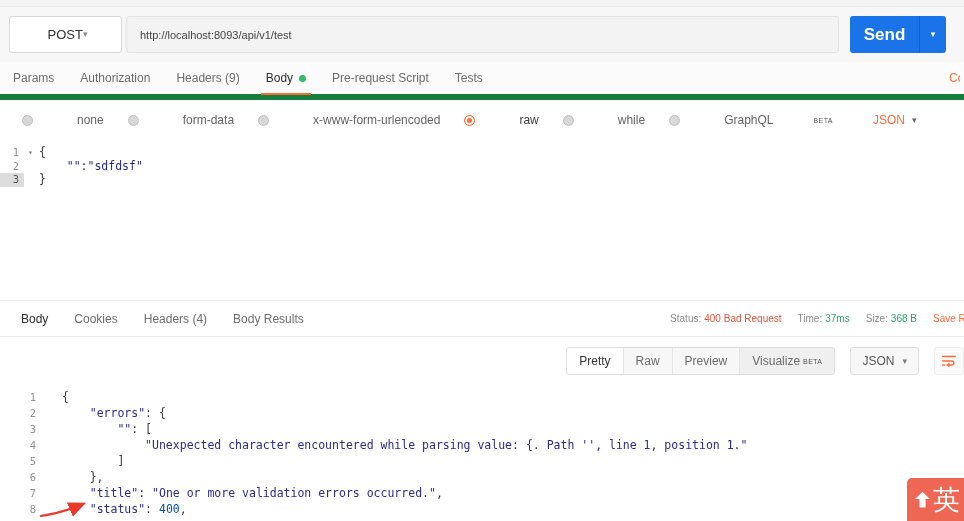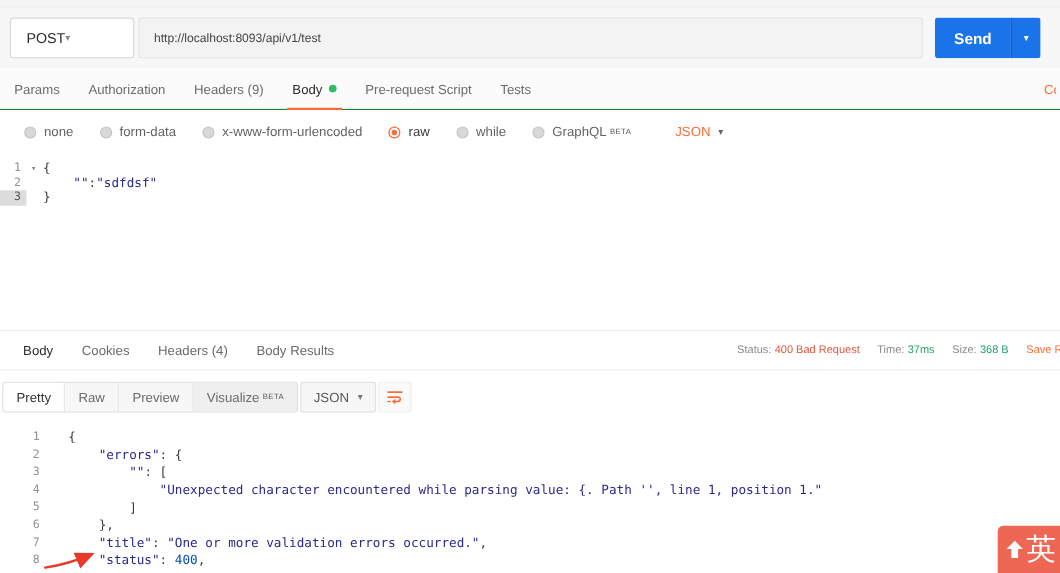--- a/index.html
+++ b/index.html
@@ -8,48 +8,48 @@
     width: 964px; height: 521px; position: relative; overflow: hidden;
     background: #fff; font-family: "Liberation Sans", sans-serif;
     --accent: #FF6C37; --send-blue: #1A73E8; --status-red: #E0563C;
     --meta-green: #26A269; --dot-green: #2FBE5F;
   }
   .top-strip { height: 7px; background: #f4f4f4; border-bottom: 1px solid #ececec; }
 
   
   .url-row { height: 55px; background: #f7f7f7; display: flex; align-items: center; padding: 0 18px 0 9px; }
   .method-select { width: 113px; height: 37px; background: #fff; border: 1px solid #d8d8d8; border-radius: 3px;
-    display: flex; align-items: center; justify-content: flex-start; padding: 0 10px 0 14px;
+    display: flex; align-items: center; justify-content: center; padding: 0 10px 0 14px;
     font-size: 13px; color: #2d2d2d; cursor: pointer; flex: none; }
   .caret { color: #8a8a8a; font-size: 9px; line-height: 1; }
   .url-input { flex: 1; height: 37px; margin-left: 4px; margin-right: 11px; background: #f3f3f3;
     border: 1px solid #e3e3e3; border-radius: 3px; display: flex; align-items: center;
     padding: 0 13px; font-size: 11px; color: #444; overflow: hidden; white-space: nowrap; }
   .send-btn { height: 37px; display: flex; border-radius: 3px; overflow: hidden; flex: none; }
-  .send-main { width: 69px; background: var(--send-blue); color: #fff; font-size: 14px; font-weight: 600;
+  .send-main { width: 69px; background: var(--send-blue); color: #fff; font-size: 17px; font-weight: 600;
     display: flex; align-items: center; justify-content: center; cursor: pointer; }
   .send-caret { width: 27px; background: var(--send-blue); border-left: 1px solid rgba(0,0,0,0.18);
     display: flex; align-items: center; justify-content: center; cursor: pointer; }
   .send-caret .caret { color: #fff; }
 
   
-  .req-tabs { height: 38px; background: #fbfbfb; border-bottom: 1px solid #15803d; display: flex; padding-right: 4px; }
+  .req-tabs { height: 38px; background: #fbfbfb; border-bottom: 6px solid #15803d; display: flex; padding-right: 4px; }
   .tabs-list { display: flex; height: 100%; }
   .tab-item { display: flex; align-items: center; padding: 0 13px; font-size: 12px; color: #6b6b6b;
     cursor: pointer; position: relative; height: 100%; white-space: nowrap; }
   .tab-item.active { color: #2d2d2d; }
   .tab-item.active::after { content: ''; position: absolute; left: 8px; right: 8px; bottom: -1px; height: 2px; background: var(--accent); }
   .tab-item.active-plain { color: #2d2d2d; }
   .green-dot { width: 7px; height: 7px; border-radius: 50%; background: var(--dot-green); margin-left: 6px; }
   .cookies-clip { margin-left: auto; align-self: center; width: 11px; overflow: hidden; white-space: nowrap;
     color: var(--accent); font-size: 12px; cursor: pointer; flex: none; }
 
   
   .modes-row { height: 40px; background: #fff; display: flex; align-items: center; padding-left: 22px; gap: 24px; }
-  .mode-item { display: flex; align-items: center; font-size: 12px; color: #636363; cursor: pointer; }
+  .mode-item { display: flex; align-items: center; font-size: 12px; color: #636363; cursor: pointer; gap: 37px; }
   .radio { width: 11px; height: 11px; border-radius: 50%; background: #d8d8d8; border: 1px solid #c2c2c2;
     margin-right: 7px; flex: none; }
   .mode-item.selected .radio { background: var(--accent); border-color: var(--accent); box-shadow: inset 0 0 0 2px #fff; }
   .mode-item.selected .mode-label { color: #3a3a3a; }
   .beta { font-size: 7px; color: #555; margin-left: 3px; letter-spacing: 0.4px; vertical-align: super; }
   .lang-select { margin-left: 16px; display: flex; align-items: center; gap: 7px; cursor: pointer; }
   .lang-select .lang-label { color: var(--accent); font-size: 12px; }
   .lang-select .caret { color: #666; }
 
   
@@ -76,21 +76,21 @@
     display: flex; align-items: center; background: #fff; padding-left: 8px; }
   .resp-meta { margin-left: auto; display: flex; align-items: flex-start; gap: 16px; font-size: 10px; flex: none; }
   .meta-item { white-space: nowrap; }
   .m-label { color: #8a8a8a; }
   .m-val { margin-left: 3px; }
   .m-val.status { color: var(--status-red); }
   .m-val.green { color: var(--meta-green); }
   .save-link { color: var(--accent); width: 31px; overflow: hidden; white-space: nowrap; flex: none; cursor: pointer; }
 
   
-  .view-bar { height: 48px; display: flex; align-items: center; padding-left: 2px; gap: 2px; background: #fff; }
+  .view-bar { height: 48px; display: flex; align-items: center; padding-left: 2px; gap: 15px; background: #fff; justify-content: flex-end; }
   .segmented { display: flex; height: 28px; border: 1px solid #dedede; border-radius: 3px; overflow: hidden; background: #f7f7f7; }
   .seg-item { padding: 0 12px; display: flex; align-items: center; font-size: 12px; color: #6b6b6b;
     border-right: 1px solid #e4e4e4; cursor: pointer; white-space: nowrap; }
   .seg-item:last-child { border-right: none; background: #efefef; }
   .seg-item.active { color: #333; background: #fff; }
   .lang-btn { height: 28px; border: 1px solid #dedede; border-radius: 3px; background: #f7f7f7;
     display: flex; align-items: center; padding: 0 11px; gap: 8px; font-size: 12px; color: #555; cursor: pointer; }
   .lang-btn .caret { color: #777; }
   .wrap-btn { width: 30px; height: 28px; display: flex; align-items: center; justify-content: center;
     cursor: pointer; border: 1px solid #ededed; border-radius: 3px; background: #fafafa; }

